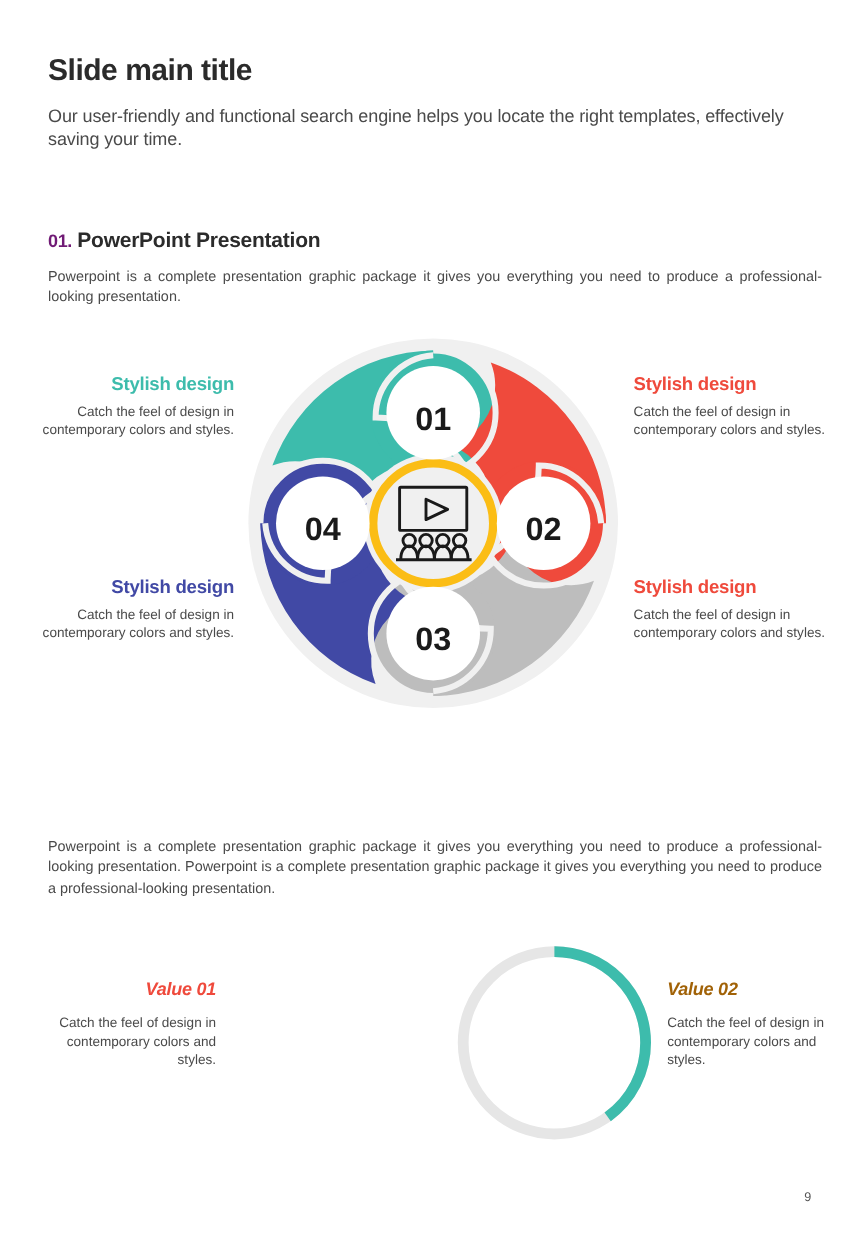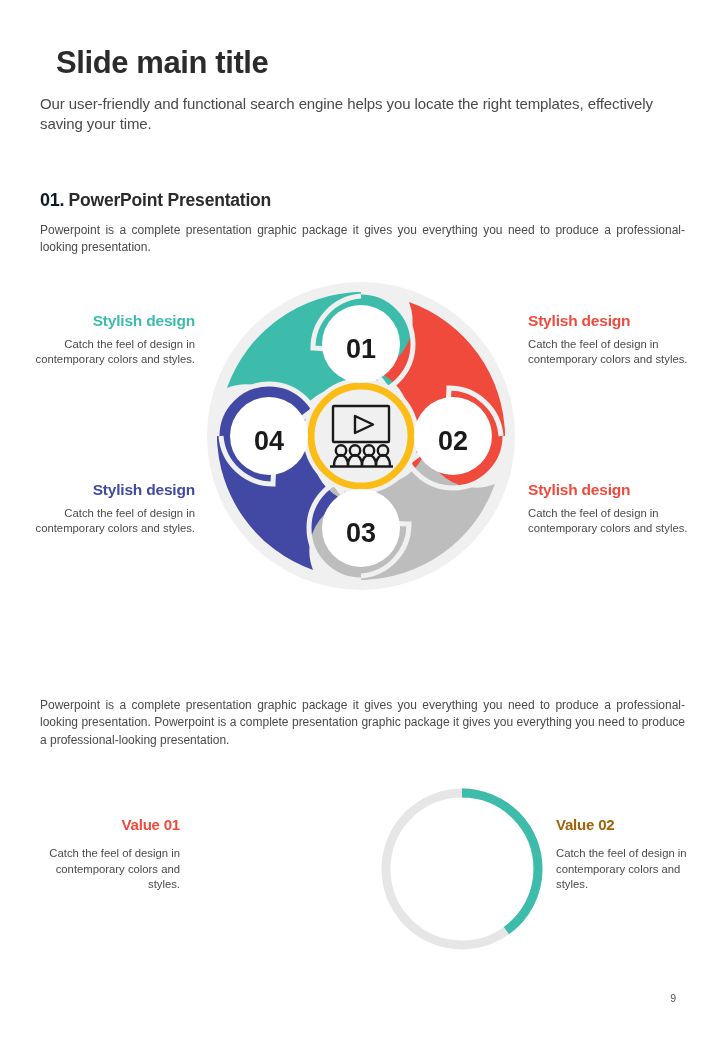--- a/index.html
+++ b/index.html
@@ -24,46 +24,46 @@
   }
 
   
   .header {
     position: absolute;
     left: 40px;
     top: 46px;
     width: 650px;
   }
   .slide-title {
-    font-size: 31px;
+    font-size: 25px;
     font-weight: bold;
     color: #2b2b2b;
     letter-spacing: -0.4px;
     line-height: 1.1;
-    margin: 0 0 14px 16px;
+    margin: 0 0 14px 0;
     font-stretch: condensed;
   }
   .slide-subtitle {
     font-size: 15px;
     color: #4a4a4a;
     line-height: 1.3;
     margin: 0;
     letter-spacing: -0.1px;
   }
 
   
   .section-head {
     position: absolute;
     left: 40px;
     width: 645px;
   }
   .section-head .num {
-    color: #0f172a;
-    font-weight: bold;
-    font-size: 18px;
+    color: #701a75;
+    font-weight: bold;
+    font-size: 15px;
     letter-spacing: -0.3px;
   }
   .section-head .htext {
     color: #2b2b2b;
     font-weight: bold;
     font-size: 17.5px;
     letter-spacing: -0.2px;
   }
   .section-body {
     position: absolute;
@@ -145,20 +145,21 @@
     width: 148px;
     top: 816px;
   }
   #val-label-1 { left: 32px; text-align: right; }
   #val-label-2 { left: 556px; text-align: left; }
   .val-label .vl-title {
     font-size: 15px;
     font-weight: bold;
     margin-bottom: 13px;
     letter-spacing: -0.2px;
+    font-style: italic;
   }
   .val-label .vl-desc {
     font-size: 11.3px;
     line-height: 1.38;
     color: #4a4a4a;
   }
 
   
   .page-number {
     position: absolute;

